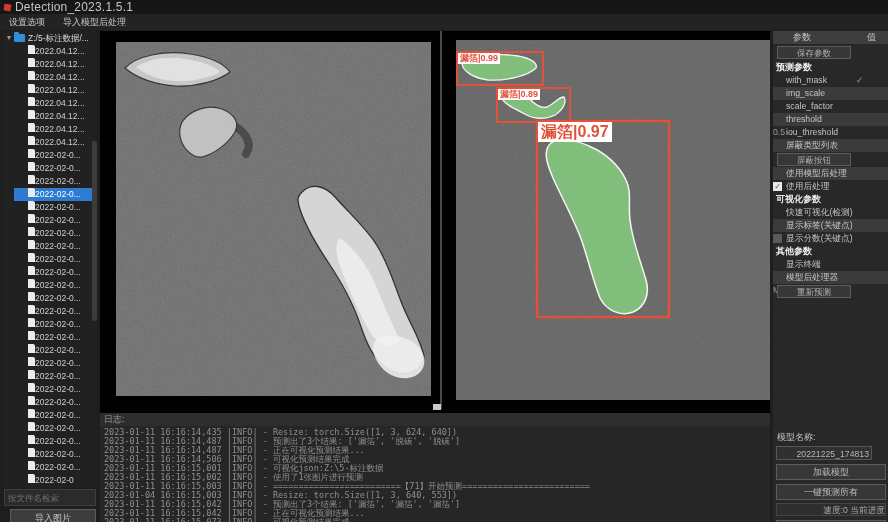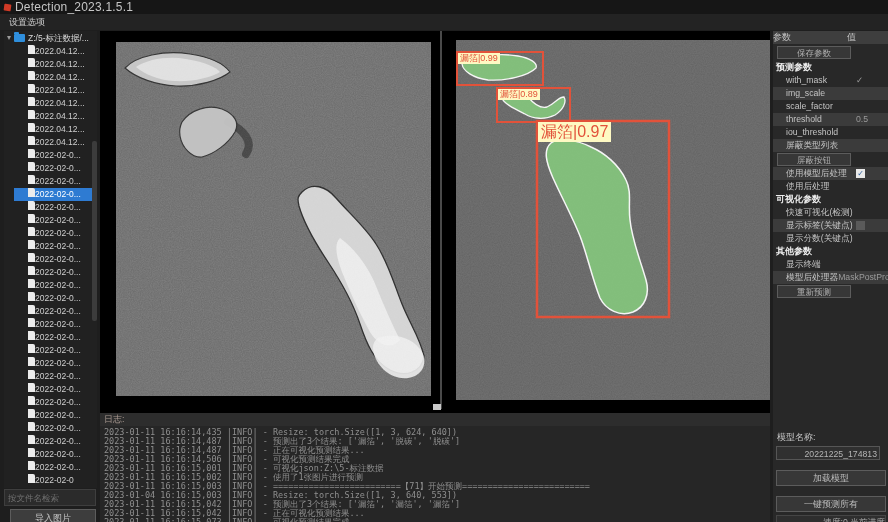--- a/index.html
+++ b/index.html
@@ -2,21 +2,21 @@
 <html><head>
 <meta charset="utf-8">
 <style>
   html,body{margin:0;padding:0;background:#111;}
   #app{position:relative;width:888px;height:522px;background:#1e1e1e;overflow:hidden;
        font-family:"Liberation Sans","DejaVu Sans",sans-serif;color:#c9c9c9;-webkit-font-smoothing:antialiased;}
   
   .titlebar{position:absolute;left:0;top:0;width:888px;height:14px;background:#161616;display:flex;align-items:center;gap:4px;padding-left:4px;box-sizing:border-box;}
   .app-icon{width:7px;height:7px;background:#d03a26;border-radius:1px;transform:rotate(8deg);}
   .title-text{font-size:12px;color:#c6c6c6;letter-spacing:.2px;text-align:center;}
-  .menubar{position:absolute;left:0;top:14px;width:888px;height:16px;background:#232323;display:flex;align-items:flex-start;flex-direction:column;}
+  .menubar{position:absolute;left:0;top:14px;width:888px;height:16px;background:#232323;display:flex;align-items:flex-end;}
   .menu-item{font-size:9px;color:#c9c9c9;padding:0 9px;height:16px;line-height:16px;}
   
   .sidebar{position:absolute;left:4px;top:31px;width:93px;height:457px;background:#212121;overflow:hidden;}
   .tree-root{height:14px;line-height:14px;display:flex;align-items:center;gap:3px;padding-left:3px;white-space:nowrap;}
   .caret{font-size:8px;color:#9a9a9a;}
   .folder-icon{width:11px;height:8px;background:#2f8fdd;border-radius:1px;position:relative;flex:0 0 auto;}
   .folder-icon::before{content:"";position:absolute;left:0;top:-2px;width:5px;height:2px;background:#2f8fdd;border-radius:1px 1px 0 0;}
   .tree-root-label{font-size:8.5px;color:#dcdcdc;}
   .tree-item{height:13px;line-height:13px;display:flex;align-items:flex-start;padding-left:14px;margin-left:10px;white-space:nowrap;}
   .tree-item.selected{background:#2e7bd2;}
@@ -26,49 +26,49 @@
   .tree-scrollbar{position:absolute;right:0;top:110px;width:5px;height:180px;background:#3c3c3c;border-radius:2px;}
   
   .search-box{position:absolute;left:4px;top:489px;width:92px;height:17px;background:#2b2b2b;border:1px solid #3e3e3e;box-sizing:border-box;color:#bdbdbd;font-size:8.5px;padding:0 3px;outline:none;}
   .search-box::placeholder{color:#6f6f6f;}
   .import-btn{position:absolute;left:10px;top:509px;width:86px;height:18px;background:#3d3d3d;border:1px solid #5c5c5c;color:#c3c3c3;font-size:9px;font-family:inherit;}
   
   .canvas-area{position:absolute;left:100px;top:31px;width:670px;height:382px;background:#000;}
   .img-view{position:absolute;}
   .v-divider{position:absolute;left:340px;top:0;width:2px;height:378px;background:#4a4a4a;}
   .split-handle{position:absolute;left:333px;top:373px;width:8px;height:6px;background:#c9c9c9;}
-  .det-label{position:absolute;background:#fef9c3;color:#e2523a;font-weight:normal;white-space:nowrap;}
+  .det-label{position:absolute;background:#ffffff;color:#e2523a;font-weight:bold;white-space:nowrap;}
   .det-small{font-size:9px;line-height:11px;padding:0 2px;}
   .det-big{font-size:16px;line-height:20px;padding:0 3px;}
   
   .log-area{position:absolute;left:100px;top:413px;width:670px;height:139px;background:#262626;overflow:hidden;}
   .log-header{height:13px;line-height:13px;background:#2d2d2d;color:#a89890;font-size:9px;padding-left:4px;}
   .log-lines{padding:2px 0 0 4px;}
   .log-line{font-family:"DejaVu Sans Mono","Liberation Mono",monospace;font-size:8.5px;line-height:9px;color:#8f8f8f;white-space:nowrap;overflow:hidden;}
   .log-thumb{position:absolute;right:3px;bottom:4px;width:6px;height:9px;background:#555;}
   
   .params{position:absolute;left:773px;top:31px;width:115px;height:491px;background:#282828;overflow:hidden;}
   .p-header{height:13px;background:#3e3e3e;display:flex;font-size:9px;color:#cccccc;line-height:13px;}
-  .p-header .c1{width:74px;padding-left:0;border-radius:6px;}
+  .p-header .c1{width:74px;padding-left:20px;border-radius:6px;}
   .p-header .c2{flex:1;}
   .p-saverow{height:17px;display:flex;align-items:center;}
   .p-btn{margin-left:4px;width:74px;height:13px;background:#373737;border:1px solid #5c5c5c;color:#b0b0b0;font-size:8.5px;line-height:10px;font-family:inherit;padding:0;}
   .p-section{height:13px;line-height:13px;font-size:9px;font-weight:bold;color:#ededed;padding-left:3px;}
   .p-row{height:13px;line-height:13px;display:flex;font-size:8.7px;color:#c4c4c4;}
-  .p-row.shade{background:#3b3b3b;}
+  .p-row.shade{background:#3b3b3b;flex-direction:column;}
   .p-label{width:70px;padding-left:13px;white-space:nowrap;overflow:visible;}
   .p-value{flex:1;color:#9a9a9a;white-space:nowrap;}
   .p-checkbox{flex:0 0 auto;width:9px;height:9px;margin-top:2px;background:#5a5a5a;color:transparent;font-size:8px;line-height:9px;text-align:center;}
   .p-checkbox.on{background:#e9e9e9;color:#2d5f9e;font-weight:bold;}
   .p-btnrow{height:15px;display:flex;align-items:center;}
   
   .model-block{position:absolute;left:0;top:398px;width:115px;}
   .m-label{font-size:9px;color:#c4c4c4;padding:2px 0 2px 4px;}
-  .m-field{margin-left:3px;width:104px;height:14px;background:#303030;border:1px solid #565656;color:#b5b5b5;font-size:8.7px;line-height:14px;text-align:right;padding-right:2px;box-sizing:border-box;overflow:hidden;white-space:nowrap;}
-  .m-btn{display:block;margin:10px 0 0 3px;width:110px;height:16px;background:#373737;border:1px solid #5c5c5c;color:#bdbdbd;font-size:9px;font-family:inherit;white-space:nowrap;overflow:hidden;}
+  .m-field{margin-left:3px;width:96px;height:14px;background:#303030;border:1px solid #565656;color:#b5b5b5;font-size:8.7px;line-height:14px;text-align:right;padding-right:2px;box-sizing:border-box;overflow:hidden;white-space:nowrap;}
+  .m-btn{display:block;margin:4px 0 0 3px;width:110px;height:16px;background:#373737;border:1px solid #5c5c5c;color:#bdbdbd;font-size:9px;font-family:inherit;white-space:nowrap;overflow:hidden;}
   .m-speed{margin:3px 0 0 3px;width:110px;height:13px;border:1px solid #454545;background:#2e2e2e;color:#a7a7a7;font-size:8.7px;line-height:13px;text-align:right;white-space:nowrap;overflow:hidden;box-sizing:border-box;}
 </style>
 </head>
 <body>
 
 <div id="app">
 
   <div class="titlebar">
     <span class="app-icon"></span>
     <span class="title-text">Detection_2023.1.5.1</span>

